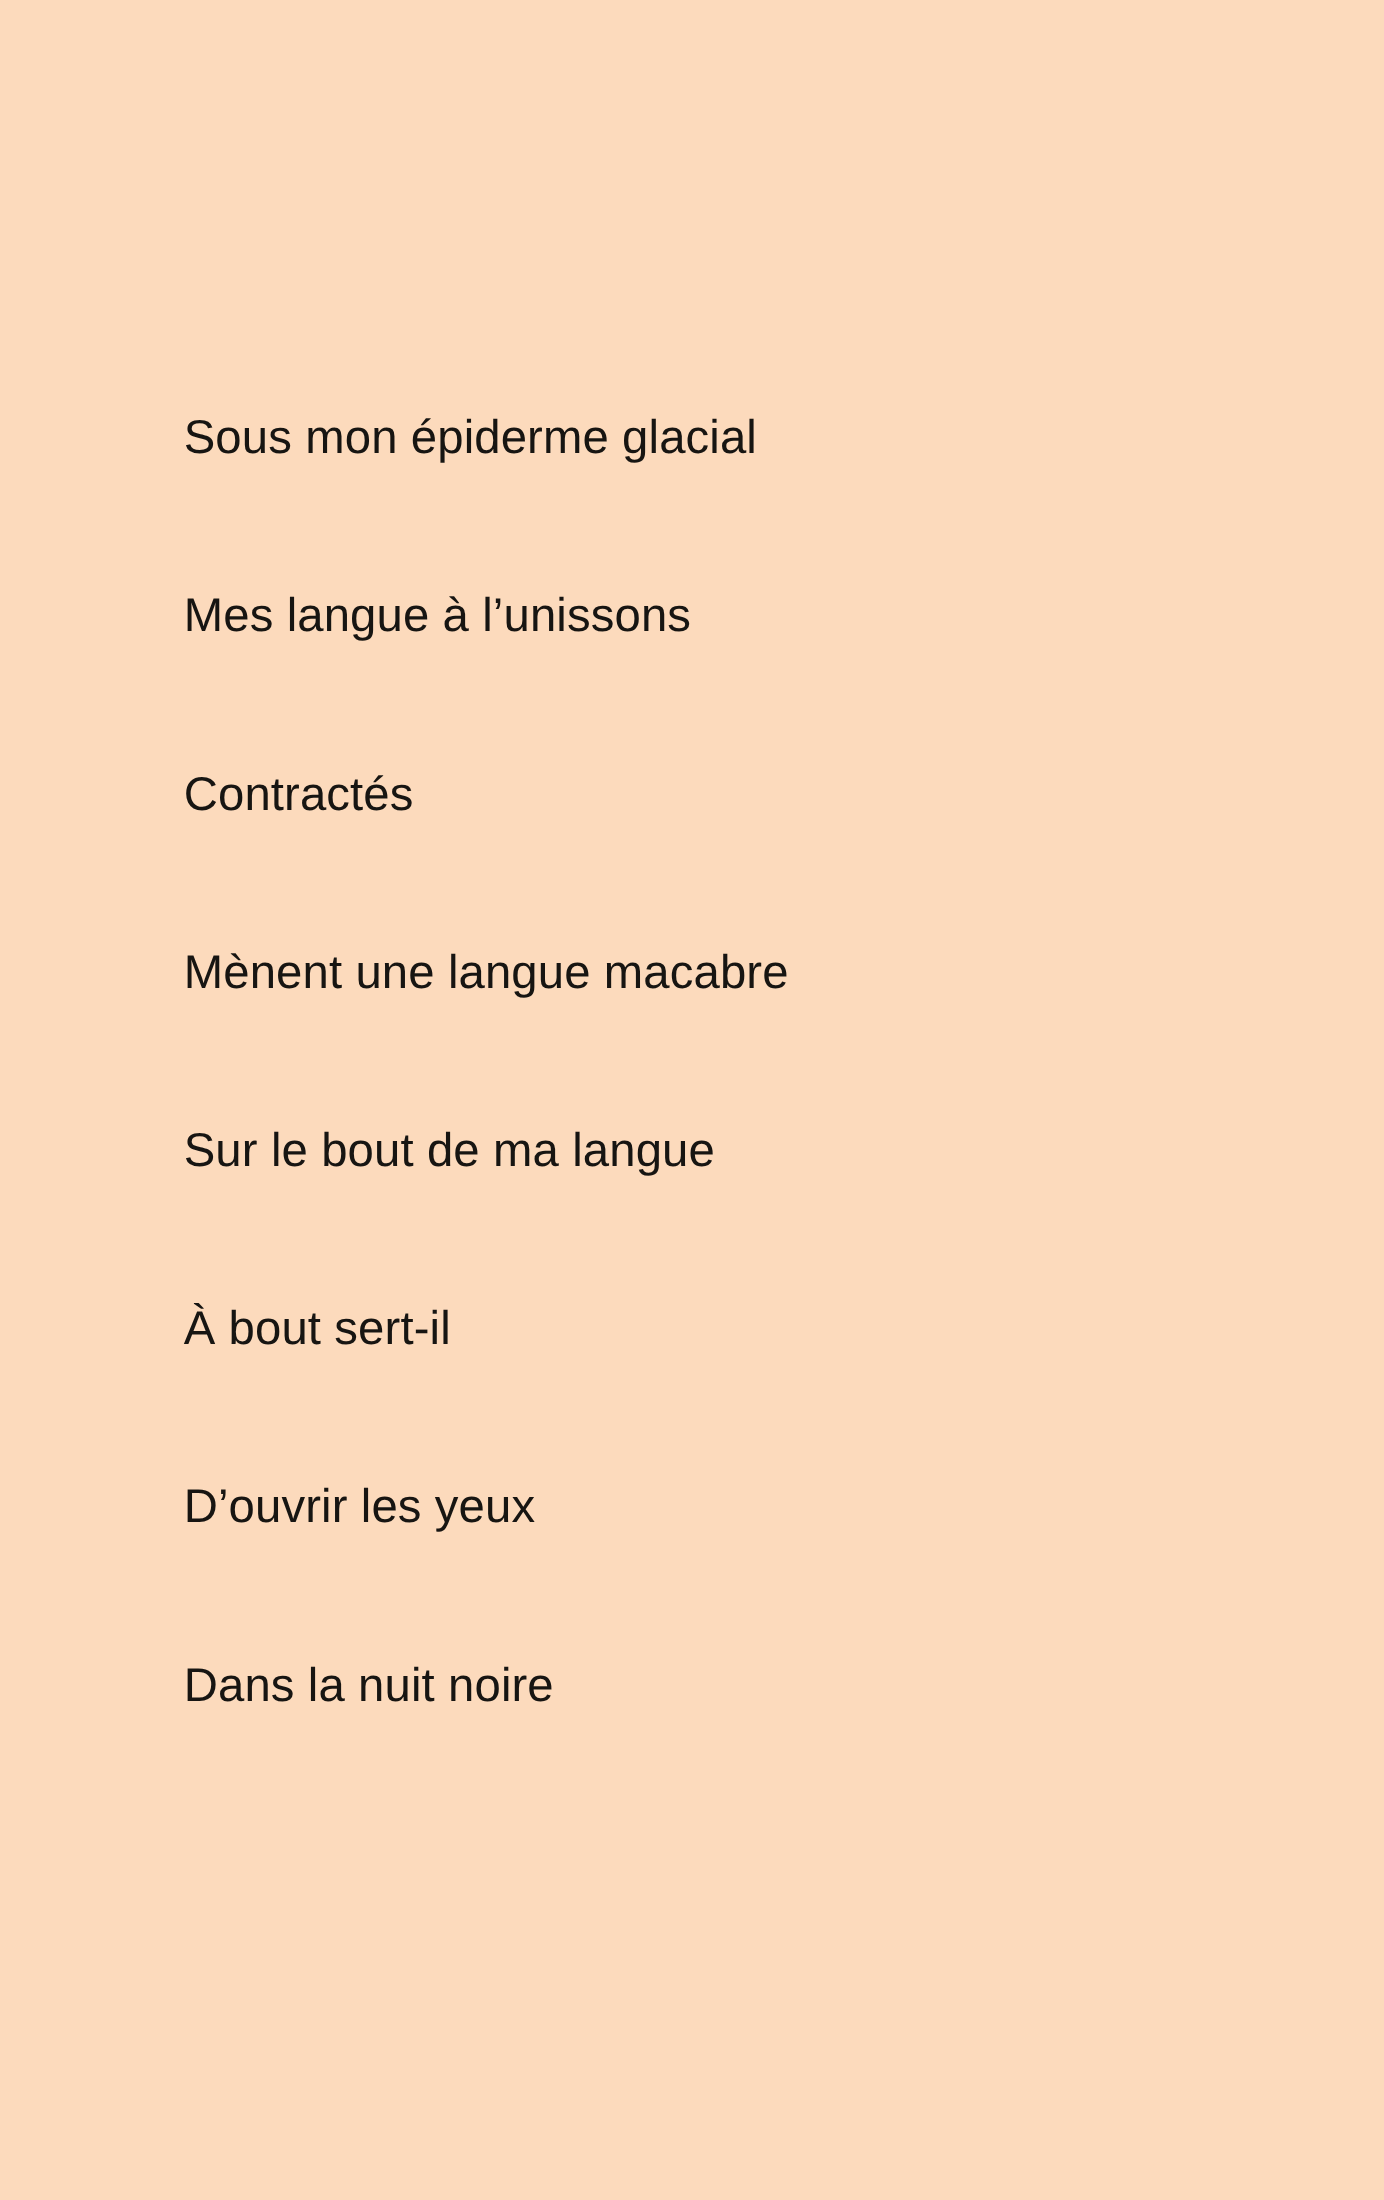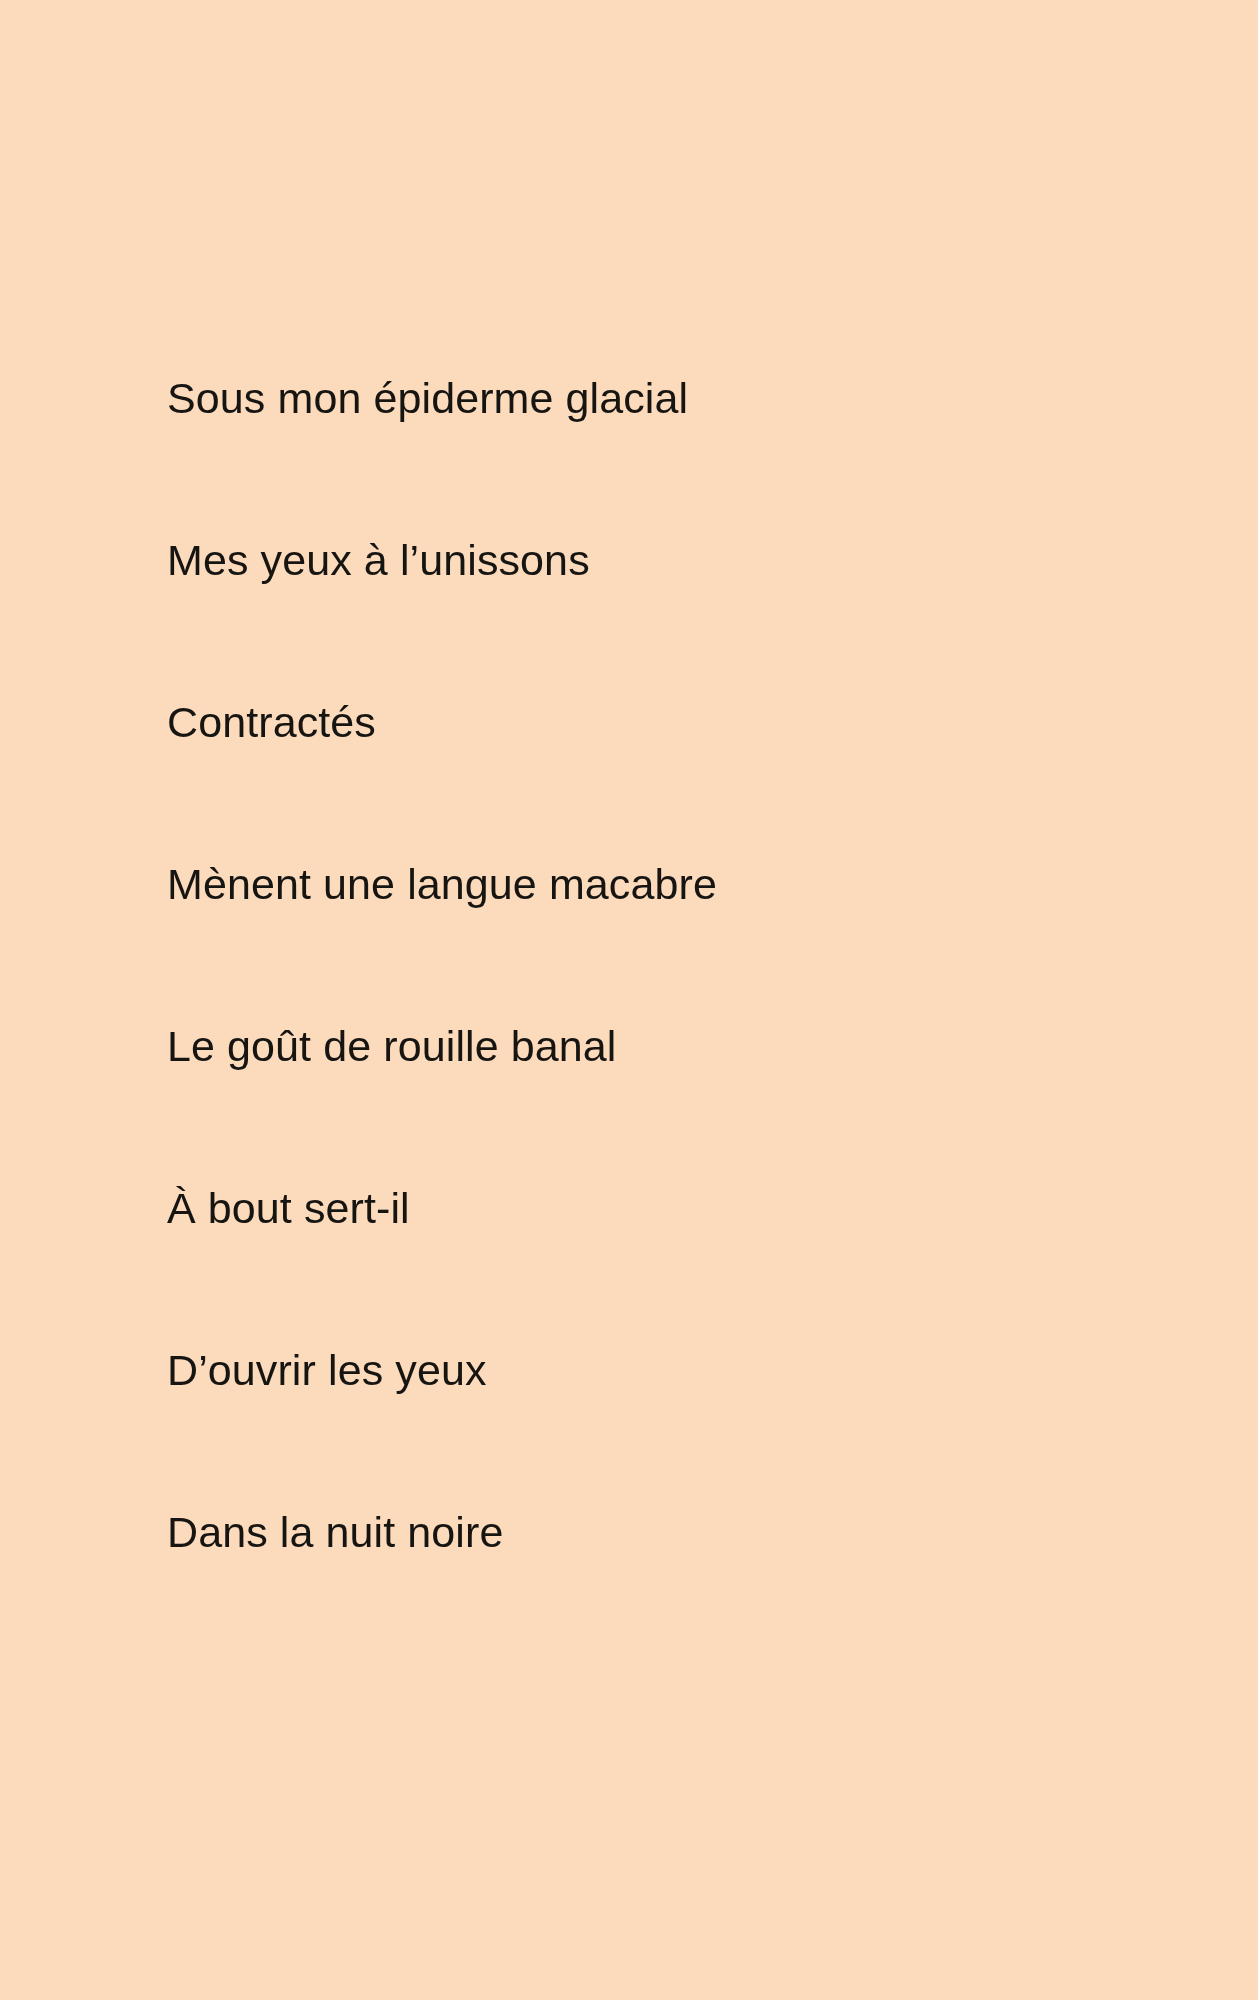--- a/index.html
+++ b/index.html
@@ -34,21 +34,21 @@
   .poem-line {
     display: block;
   }
 </style>
 </head>
 <body>
 
 <div class="page">
   <div class="poem">
     <span class="poem-line">Sous mon épiderme glacial</span>
-    <span class="poem-line">Mes yeux à l’unissons</span>
+    <span class="poem-line">Mes langue à l’unissons</span>
     <span class="poem-line">Contractés</span>
     <span class="poem-line">Mènent une langue macabre</span>
-    <span class="poem-line">Le goût de rouille banal</span>
+    <span class="poem-line">Sur le bout de ma langue</span>
     <span class="poem-line">À bout sert-il</span>
     <span class="poem-line">D’ouvrir les yeux</span>
     <span class="poem-line">Dans la nuit noire</span>
   </div>
 </div>
 
 </body></html>

